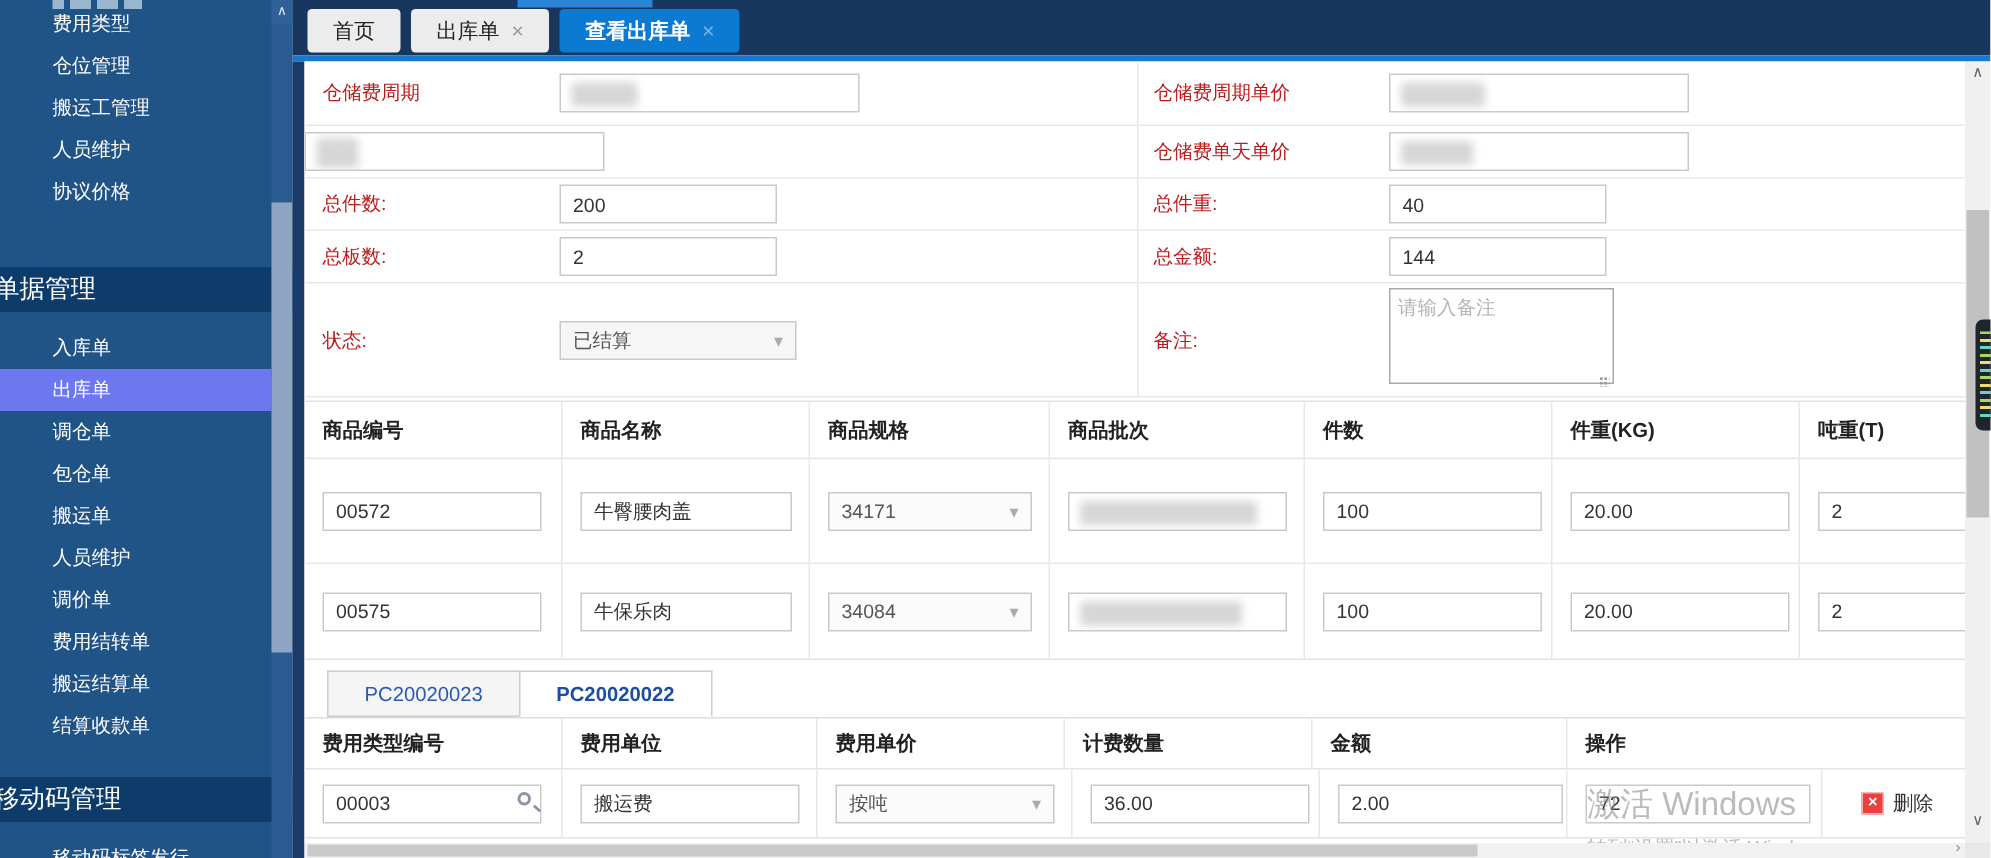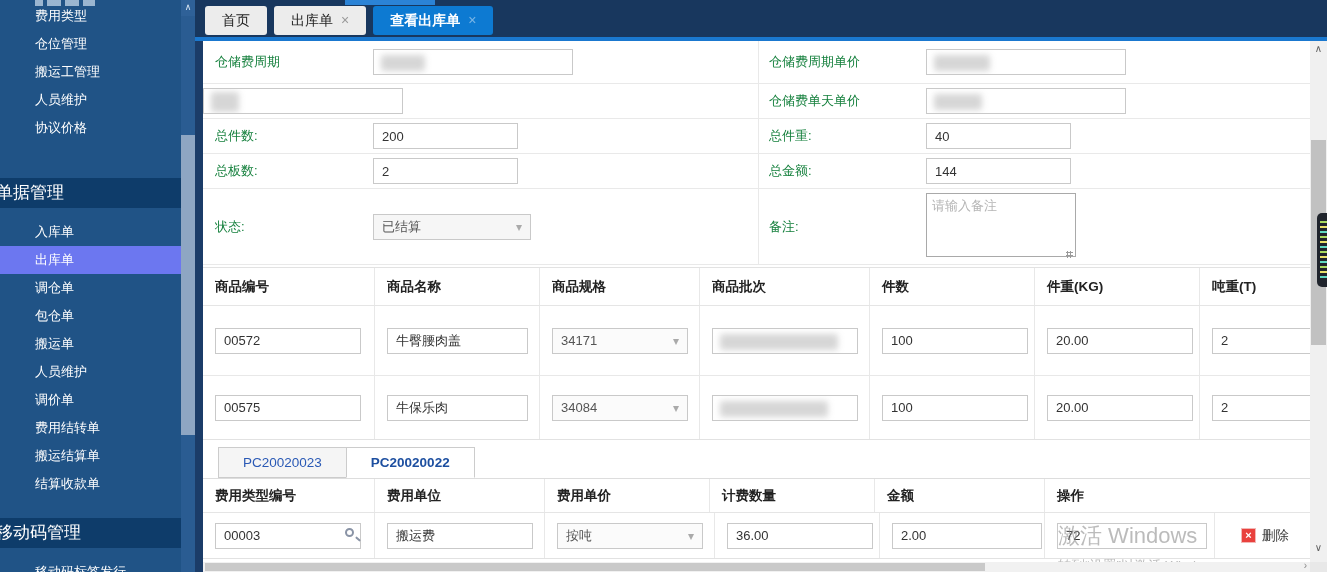--- a/index.html
+++ b/index.html
@@ -34,21 +34,21 @@
 
   
   .left-strip { position:absolute; left:195px; top:41px; width:8px; height:531px; background:#1b3c68; }
   .panel { position:absolute; left:203px; top:41px; width:1107px; height:521px; background:#fff; overflow:hidden; }
 
   
   .frow { display:flex; border-bottom:1px solid #e9e9e9; }
   .fcell { display:flex; align-items:center; }
   .fcell.left { width:555px; }
   .fcell.right { width:552px; border-left:1px solid #e9e9e9; }
-  .flabel { font-size:13px; color:#15803d; padding-left:12px; width:170px; flex:none; }
+  .flabel { font-size:13px; color:#b91c1c; padding-left:12px; width:170px; flex:none; }
   .fcell.right .flabel { padding-left:10px; width:167px; }
   input.ctl { height:26px; border:1px solid #c9c9c9; font-size:13px; color:#333; padding:0 8px; font-family:inherit; background:#fff; }
   .w200 { width:200px; } .w145 { width:145px; } .w146 { width:146px; } .w150 { width:150px; }
   .redact-input { height:26px; border:1px solid #c9c9c9; background:#fff; position:relative; overflow:hidden; }
   .blob { position:absolute; top:5px; left:7px; height:16px; background:#d6d6d6; filter:blur(3px); border-radius:2px; }
   .select { height:26px; border:1px solid #c9c9c9; background:#fbfbfb; font-size:13px; color:#555; display:flex; align-items:center; padding:0 8px; position:relative; cursor:pointer; }
   .select .caret { position:absolute; right:8px; color:#aaa; font-size:12px; }
   .sel-status { width:158px; background:#f6f6f6; }
   textarea.remark { width:150px; height:64px; border:1px solid #a9a9a9; font-size:13px; color:#333; padding:3px 5px; resize:none; font-family:inherit; }
   textarea.remark::placeholder { color:#b5b5b5; }

